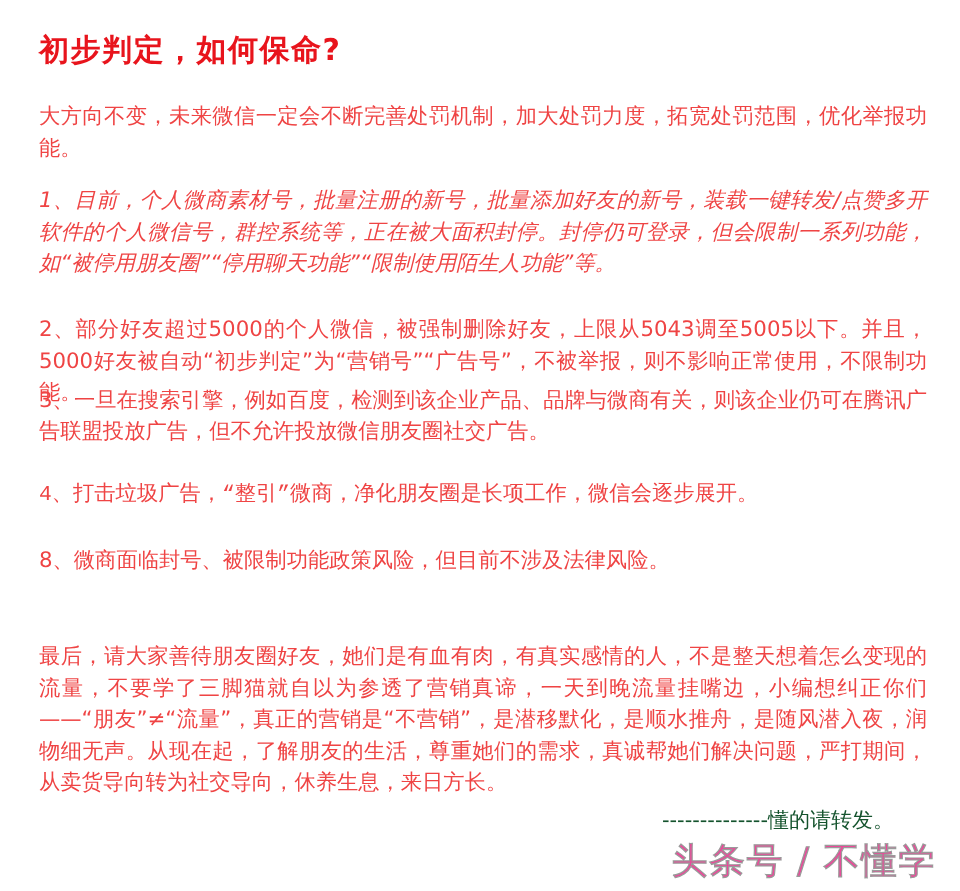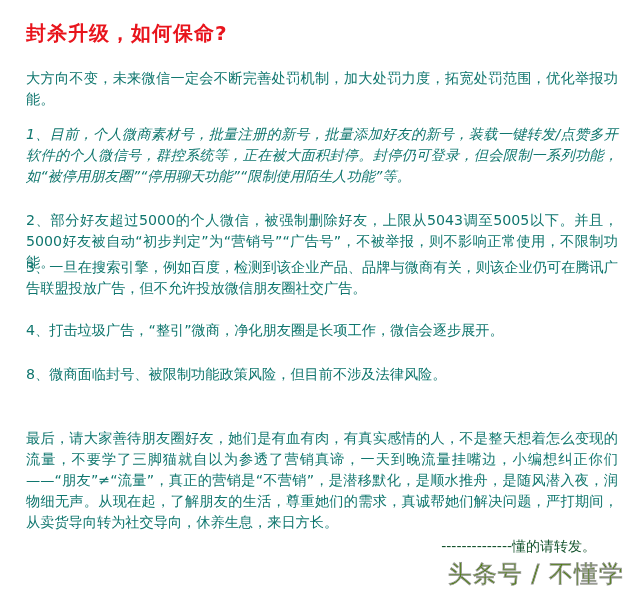--- a/index.html
+++ b/index.html
@@ -1,37 +1,37 @@
 <!DOCTYPE html>
 <html><head>
 <meta charset="utf-8">
 <style>
   html, body { margin: 0; padding: 0; background: #ffffff; }
   body { width: 640px; height: 594px; position: relative; overflow: hidden;
          font-family: "DejaVu Sans", "Liberation Sans", sans-serif; color: #222; }
   .title { position: absolute; left: 26px; top: 20px; font-size: 20px; font-weight: bold;
            color: #e8141c; letter-spacing: 1px; }
   .para { position: absolute; left: 26px; width: 592px; font-size: 14.2px; line-height: 21px;
-          color: #0f766e; margin: 0; text-align: justify; }
+          color: #ef4444; margin: 0; text-align: justify; }
   .p0 { top: 68px; }
   .p1 { top: 124px; font-style: italic; }
   .p2 { top: 210px; }
   .p3 { top: 257px; }
-  .p4 { top: 320px; }
+  .p4 { top: 320px; font-family: Liberation Mono, monospace; }
   .p5 { top: 364px; }
   .p6 { top: 428px; }
   .sign { position: absolute; right: 44px; top: 538px; font-size: 14px; color: #14532d; font-weight: normal; }
-  .watermark { position: absolute; right: 16px; top: 558px; font-size: 24px; color: #4d7c0f;
+  .watermark { position: absolute; right: 16px; top: 558px; font-size: 24px; color: #ec4899;
                -webkit-text-stroke: 0.8px #9a9a9a; letter-spacing: 1px;
                font-family: "DejaVu Serif", "Liberation Serif", serif; }
 </style>
 </head>
 <body>
 
-<div class="title">封杀升级，如何保命?</div>
+<div class="title">初步判定，如何保命?</div>
 
 <p class="para p0">大方向不变，未来微信一定会不断完善处罚机制，加大处罚力度，拓宽处罚范围，优化举报功能。</p>
 <p class="para p1">1、目前，个人微商素材号，批量注册的新号，批量添加好友的新号，装载一键转发/点赞多开软件的个人微信号，群控系统等，正在被大面积封停。封停仍可登录，但会限制一系列功能，如“被停用朋友圈”“停用聊天功能”“限制使用陌生人功能”等。</p>
 <p class="para p2">2、部分好友超过5000的个人微信，被强制删除好友，上限从5043调至5005以下。并且，5000好友被自动“初步判定”为“营销号”“广告号”，不被举报，则不影响正常使用，不限制功能。</p>
 <p class="para p3">3、一旦在搜索引擎，例如百度，检测到该企业产品、品牌与微商有关，则该企业仍可在腾讯广告联盟投放广告，但不允许投放微信朋友圈社交广告。</p>
 <p class="para p4">4、打击垃圾广告，“整引”微商，净化朋友圈是长项工作，微信会逐步展开。</p>
 <p class="para p5">8、微商面临封号、被限制功能政策风险，但目前不涉及法律风险。</p>
 <p class="para p6">最后，请大家善待朋友圈好友，她们是有血有肉，有真实感情的人，不是整天想着怎么变现的流量，不要学了三脚猫就自以为参透了营销真谛，一天到晚流量挂嘴边，小编想纠正你们——“朋友”≠“流量”，真正的营销是“不营销”，是潜移默化，是顺水推舟，是随风潜入夜，润物细无声。从现在起，了解朋友的生活，尊重她们的需求，真诚帮她们解决问题，严打期间，从卖货导向转为社交导向，休养生息，来日方长。</p>
 
 <div class="sign">--------------懂的请转发。</div>

